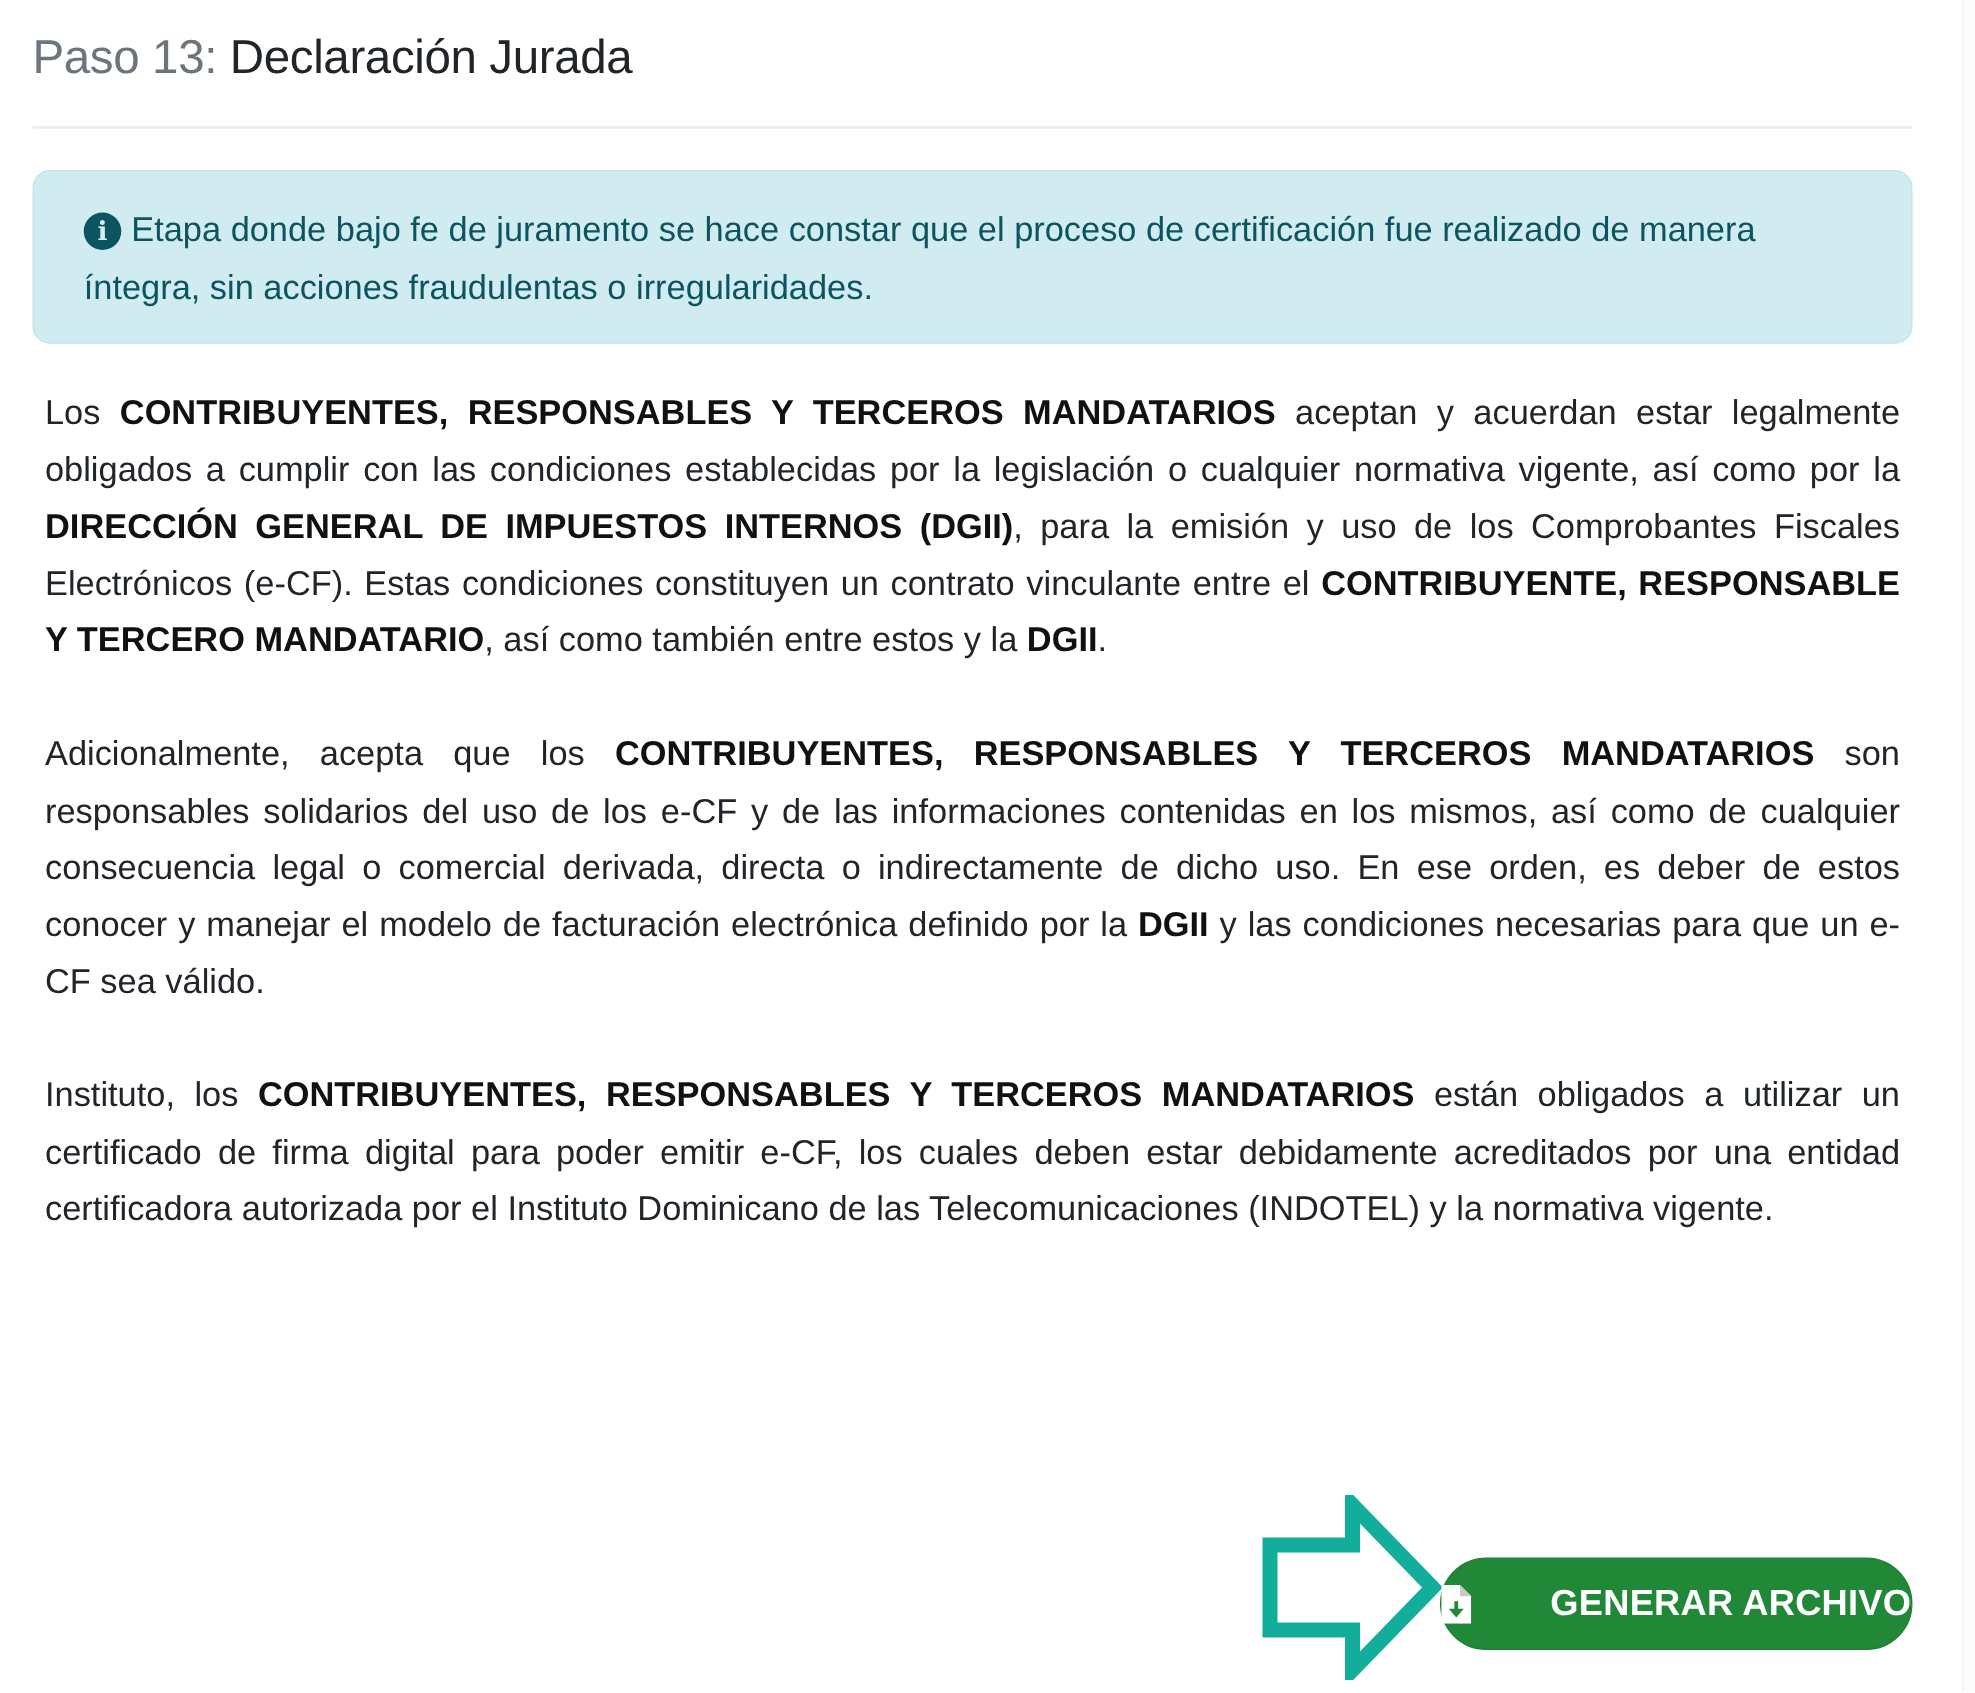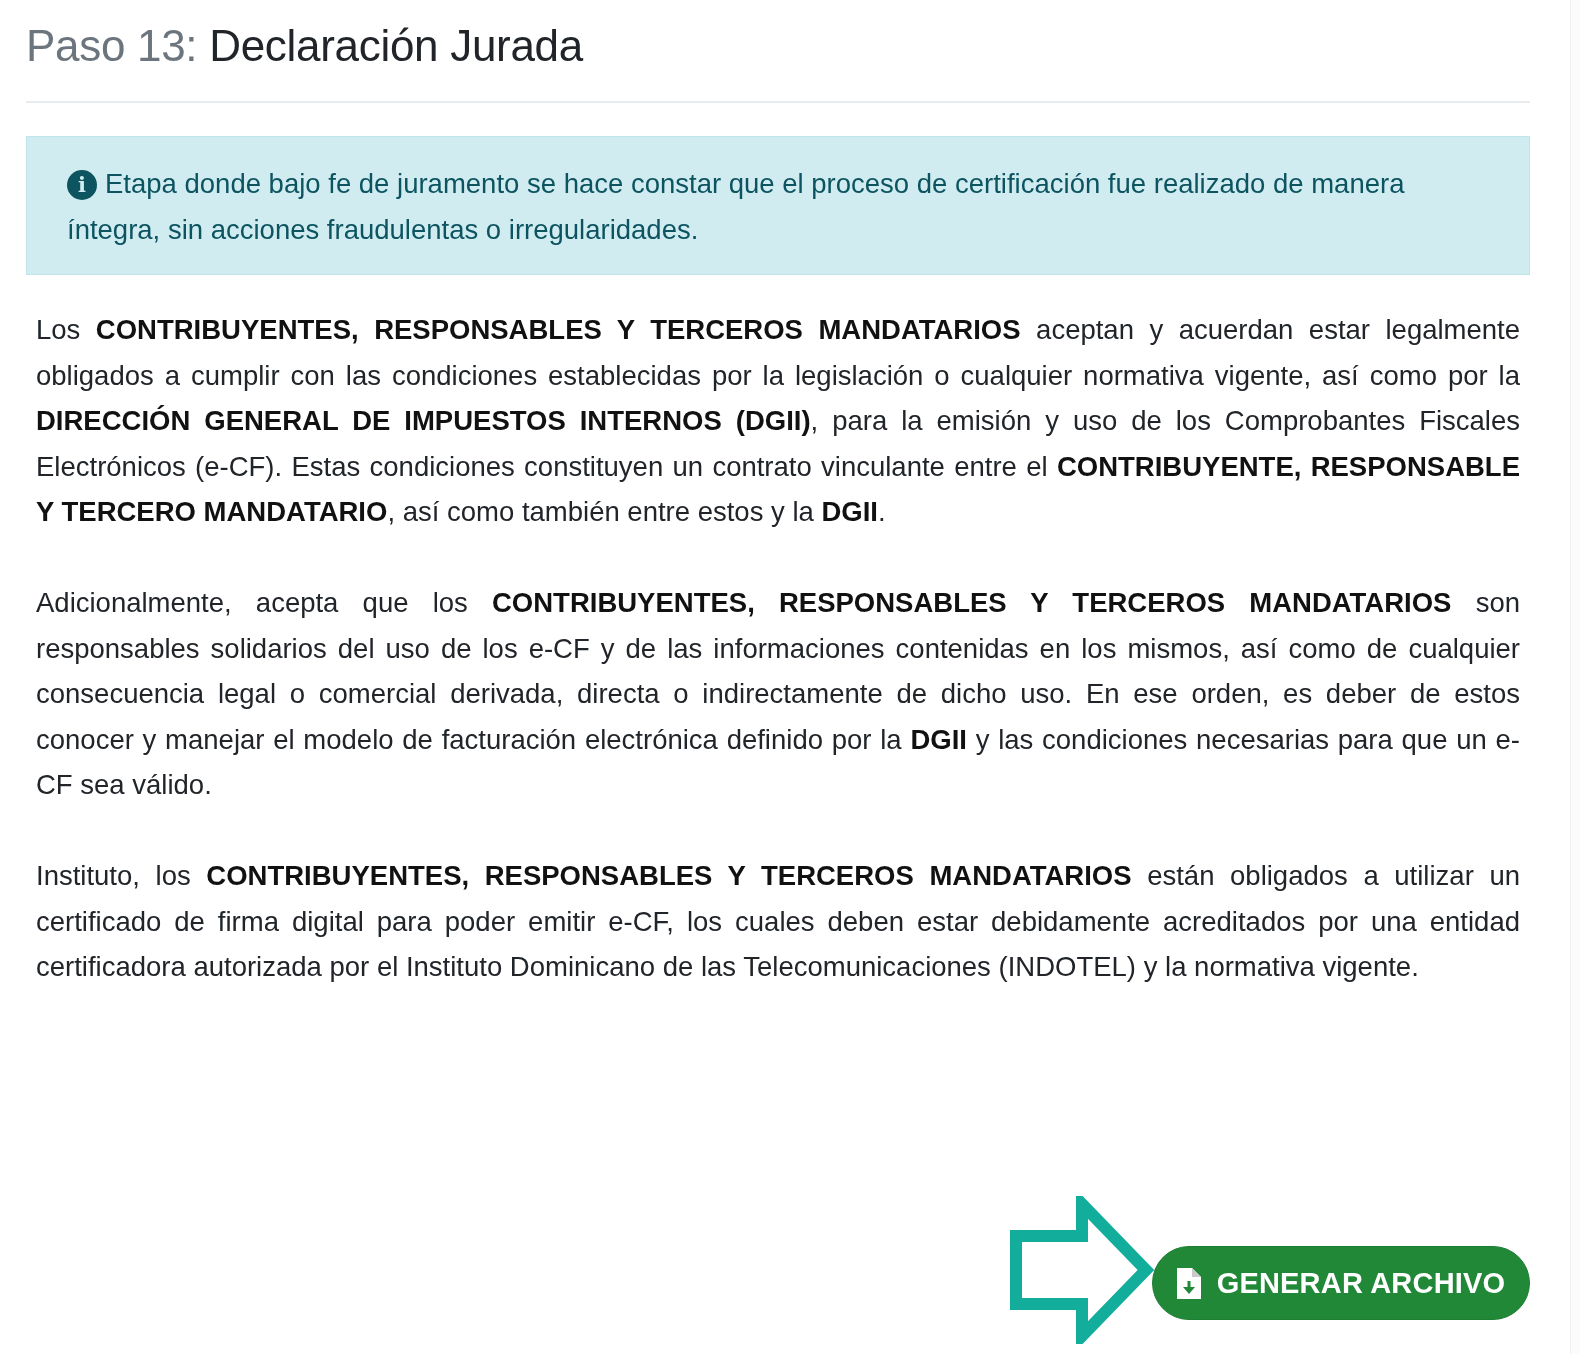--- a/index.html
+++ b/index.html
@@ -13,35 +13,35 @@
       color: #212529;
       position: relative;
     }
     .right-edge {
       position: absolute; left: 1570px; top: 0; width: 10px; height: 1354px;
       border-left: 1px solid #f0f0f0;
       background: #fcfcfc;
     }
     .page-title {
       position: absolute; left: 26px; top: 22px;
-      font-size: 44px; line-height: 48px;
+      font-size: 38px; line-height: 48px;
       letter-spacing: -0.3px;
     }
     .page-title .step { color: #6c757d; font-weight: 300; }
     .page-title .name { color: #212529; }
     .title-divider {
       position: absolute; left: 26px; top: 101px; width: 1504px; height: 0;
       border-top: 2px solid #e9ecef;
     }
     .alert-info {
       position: absolute; left: 26px; top: 136px; width: 1504px; height: 139px;
       box-sizing: border-box;
       background: #d1ecf1;
       border: 1px solid #bee5eb;
-      border-radius: 0;
+      border-radius: 14px;
       padding: 24px 40px 0 40px;
       color: #0c5460;
       font-size: 27.5px; line-height: 46px;
     }
     .alert-info .info-icon {
       display: inline-block; width: 30px; height: 30px; border-radius: 50%;
       background: #0c5460; color: #d1ecf1;
       font-family: "DejaVu Serif", serif; font-weight: bold;
       font-size: 21px; line-height: 30px; text-align: center;
       vertical-align: 1px; margin-right: 8px;
@@ -59,21 +59,21 @@
     }
     .btn-generate {
       position: absolute; left: 1152px; top: 1246px; width: 378px; height: 74px;
       box-sizing: border-box;
       background: #218838;
       border: 1px solid #1e7e34;
       border-radius: 37px;
       color: #ffffff;
       font-weight: bold;
       font-size: 29px;
-      display: flex; align-items: center; justify-content: center;
+      display: flex; align-items: center; justify-content: space-between;
       cursor: pointer;
       letter-spacing: 0.2px;
     }
     .btn-generate .file-icon { width: 24px; height: 31px; margin-right: 16px; }
   </style>
 </head>
 <body>
 
 <div class="right-edge"></div>
 

